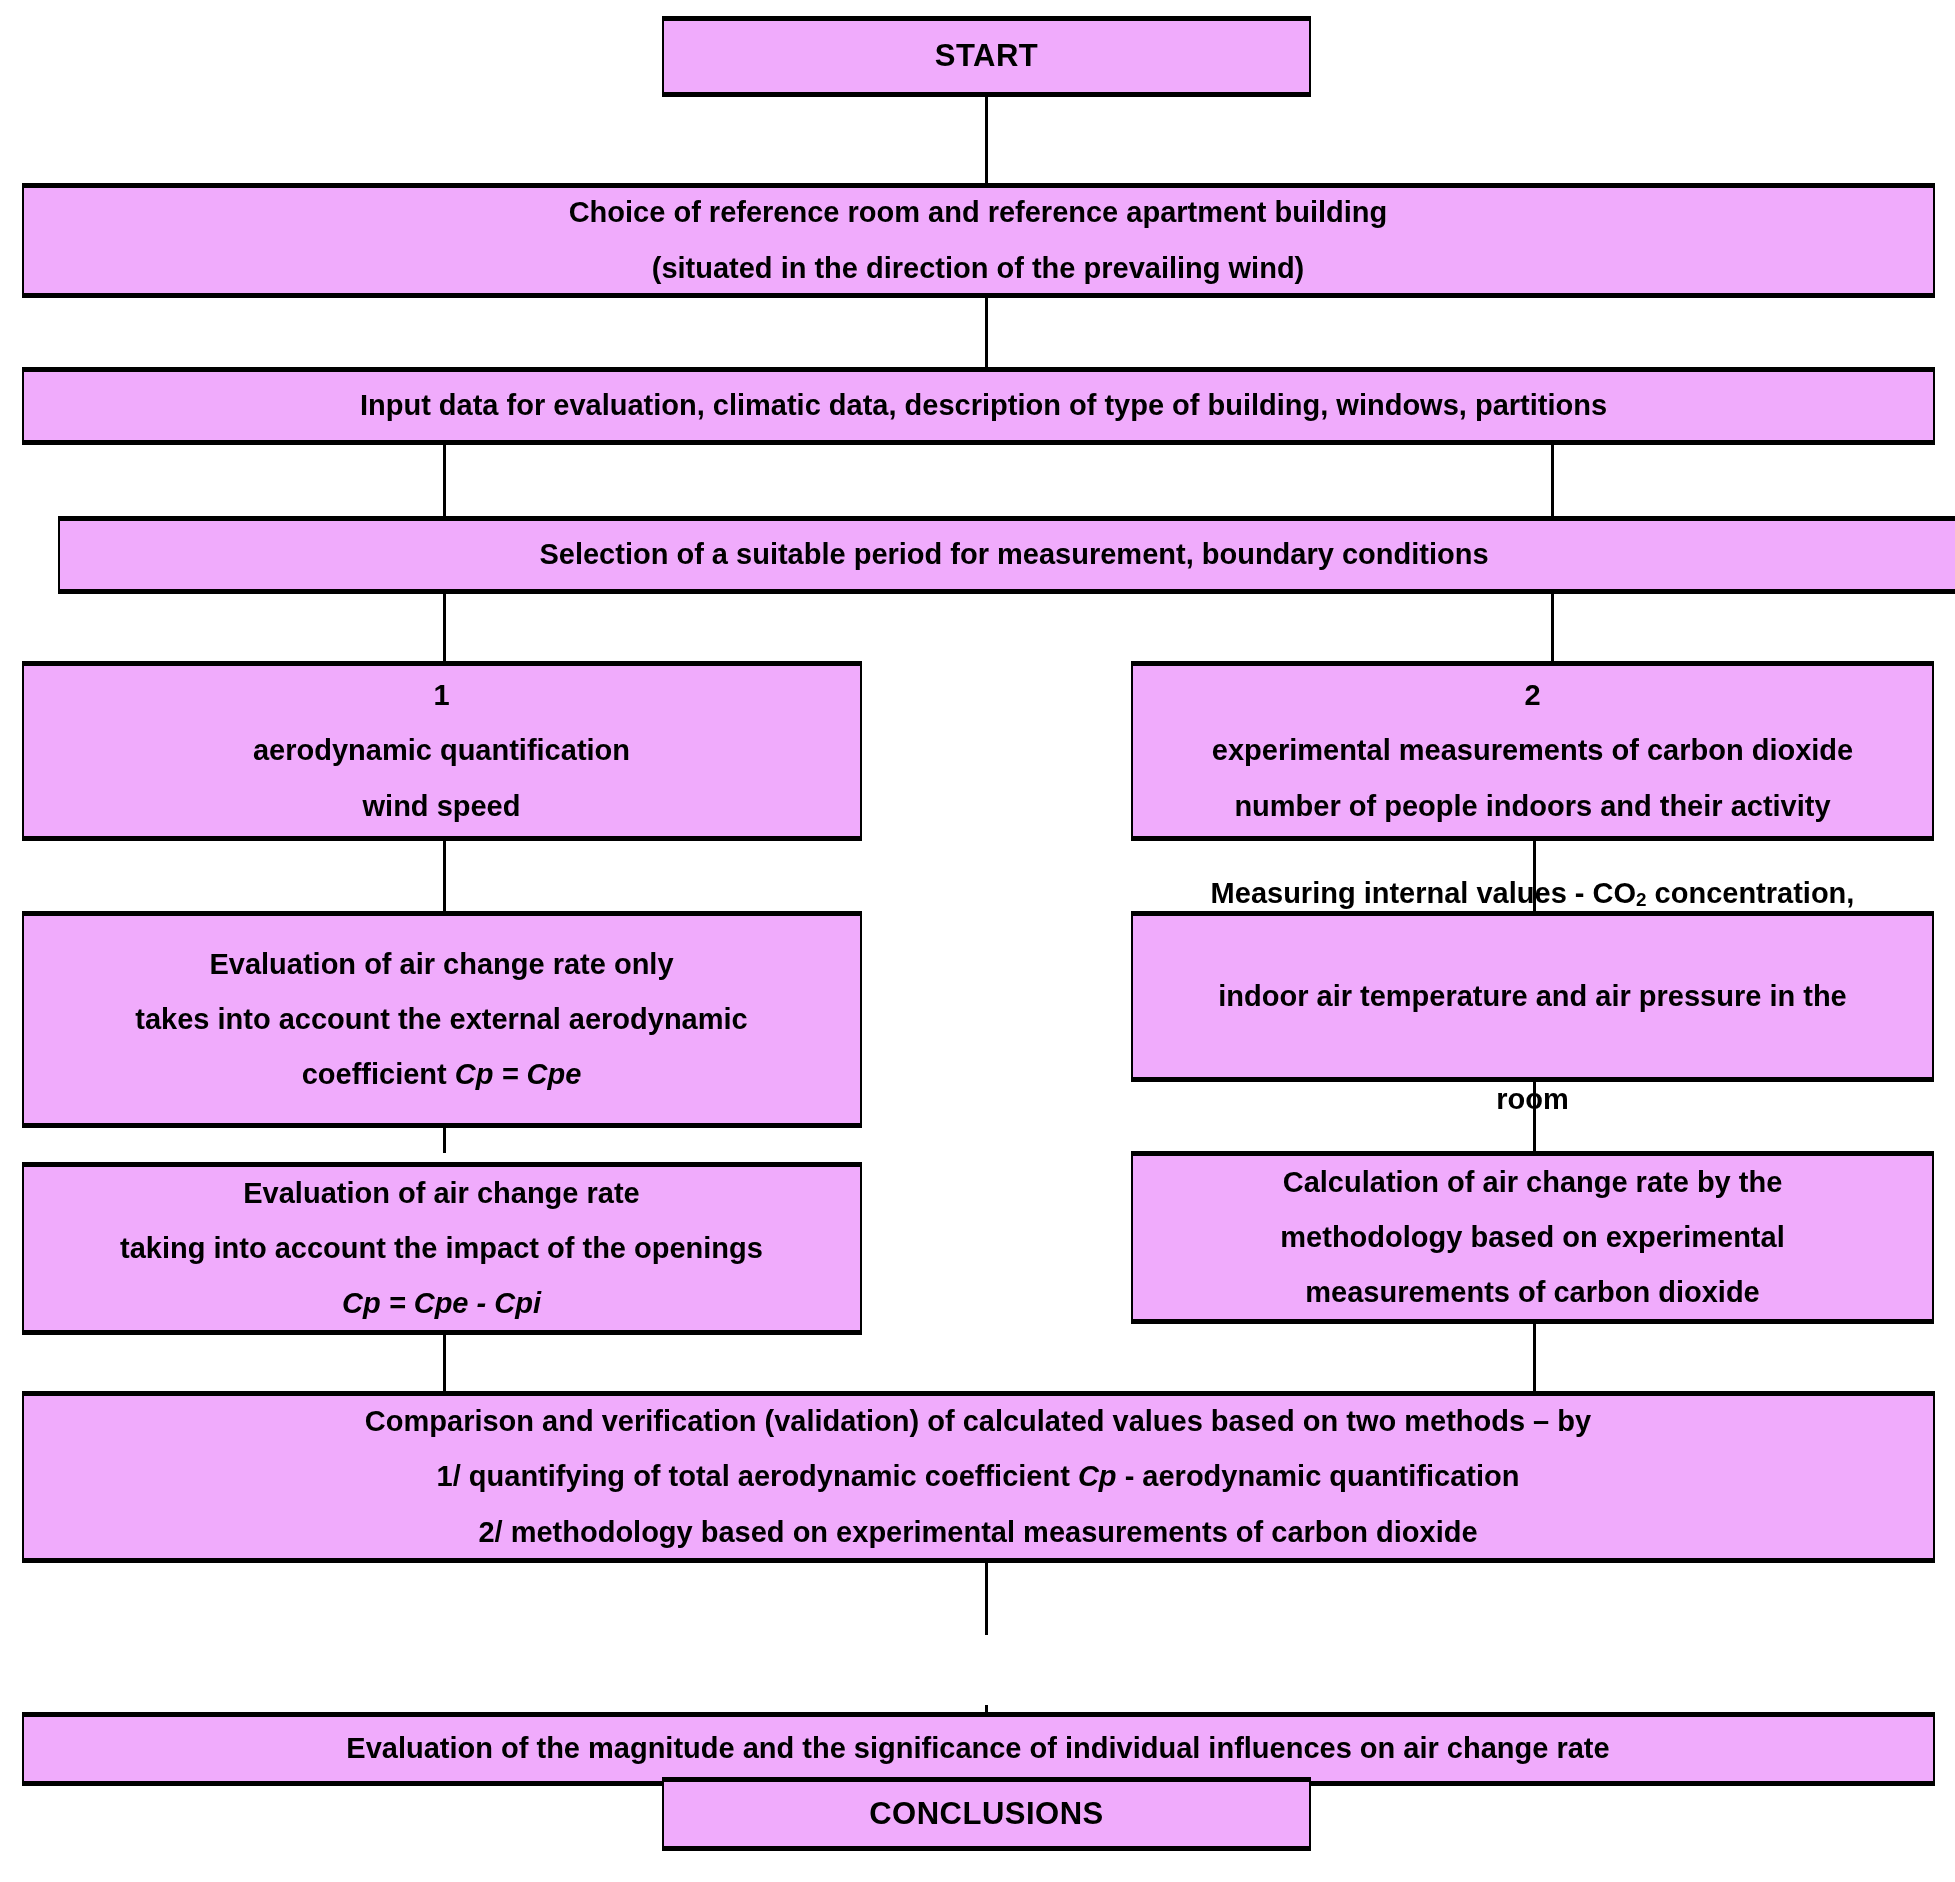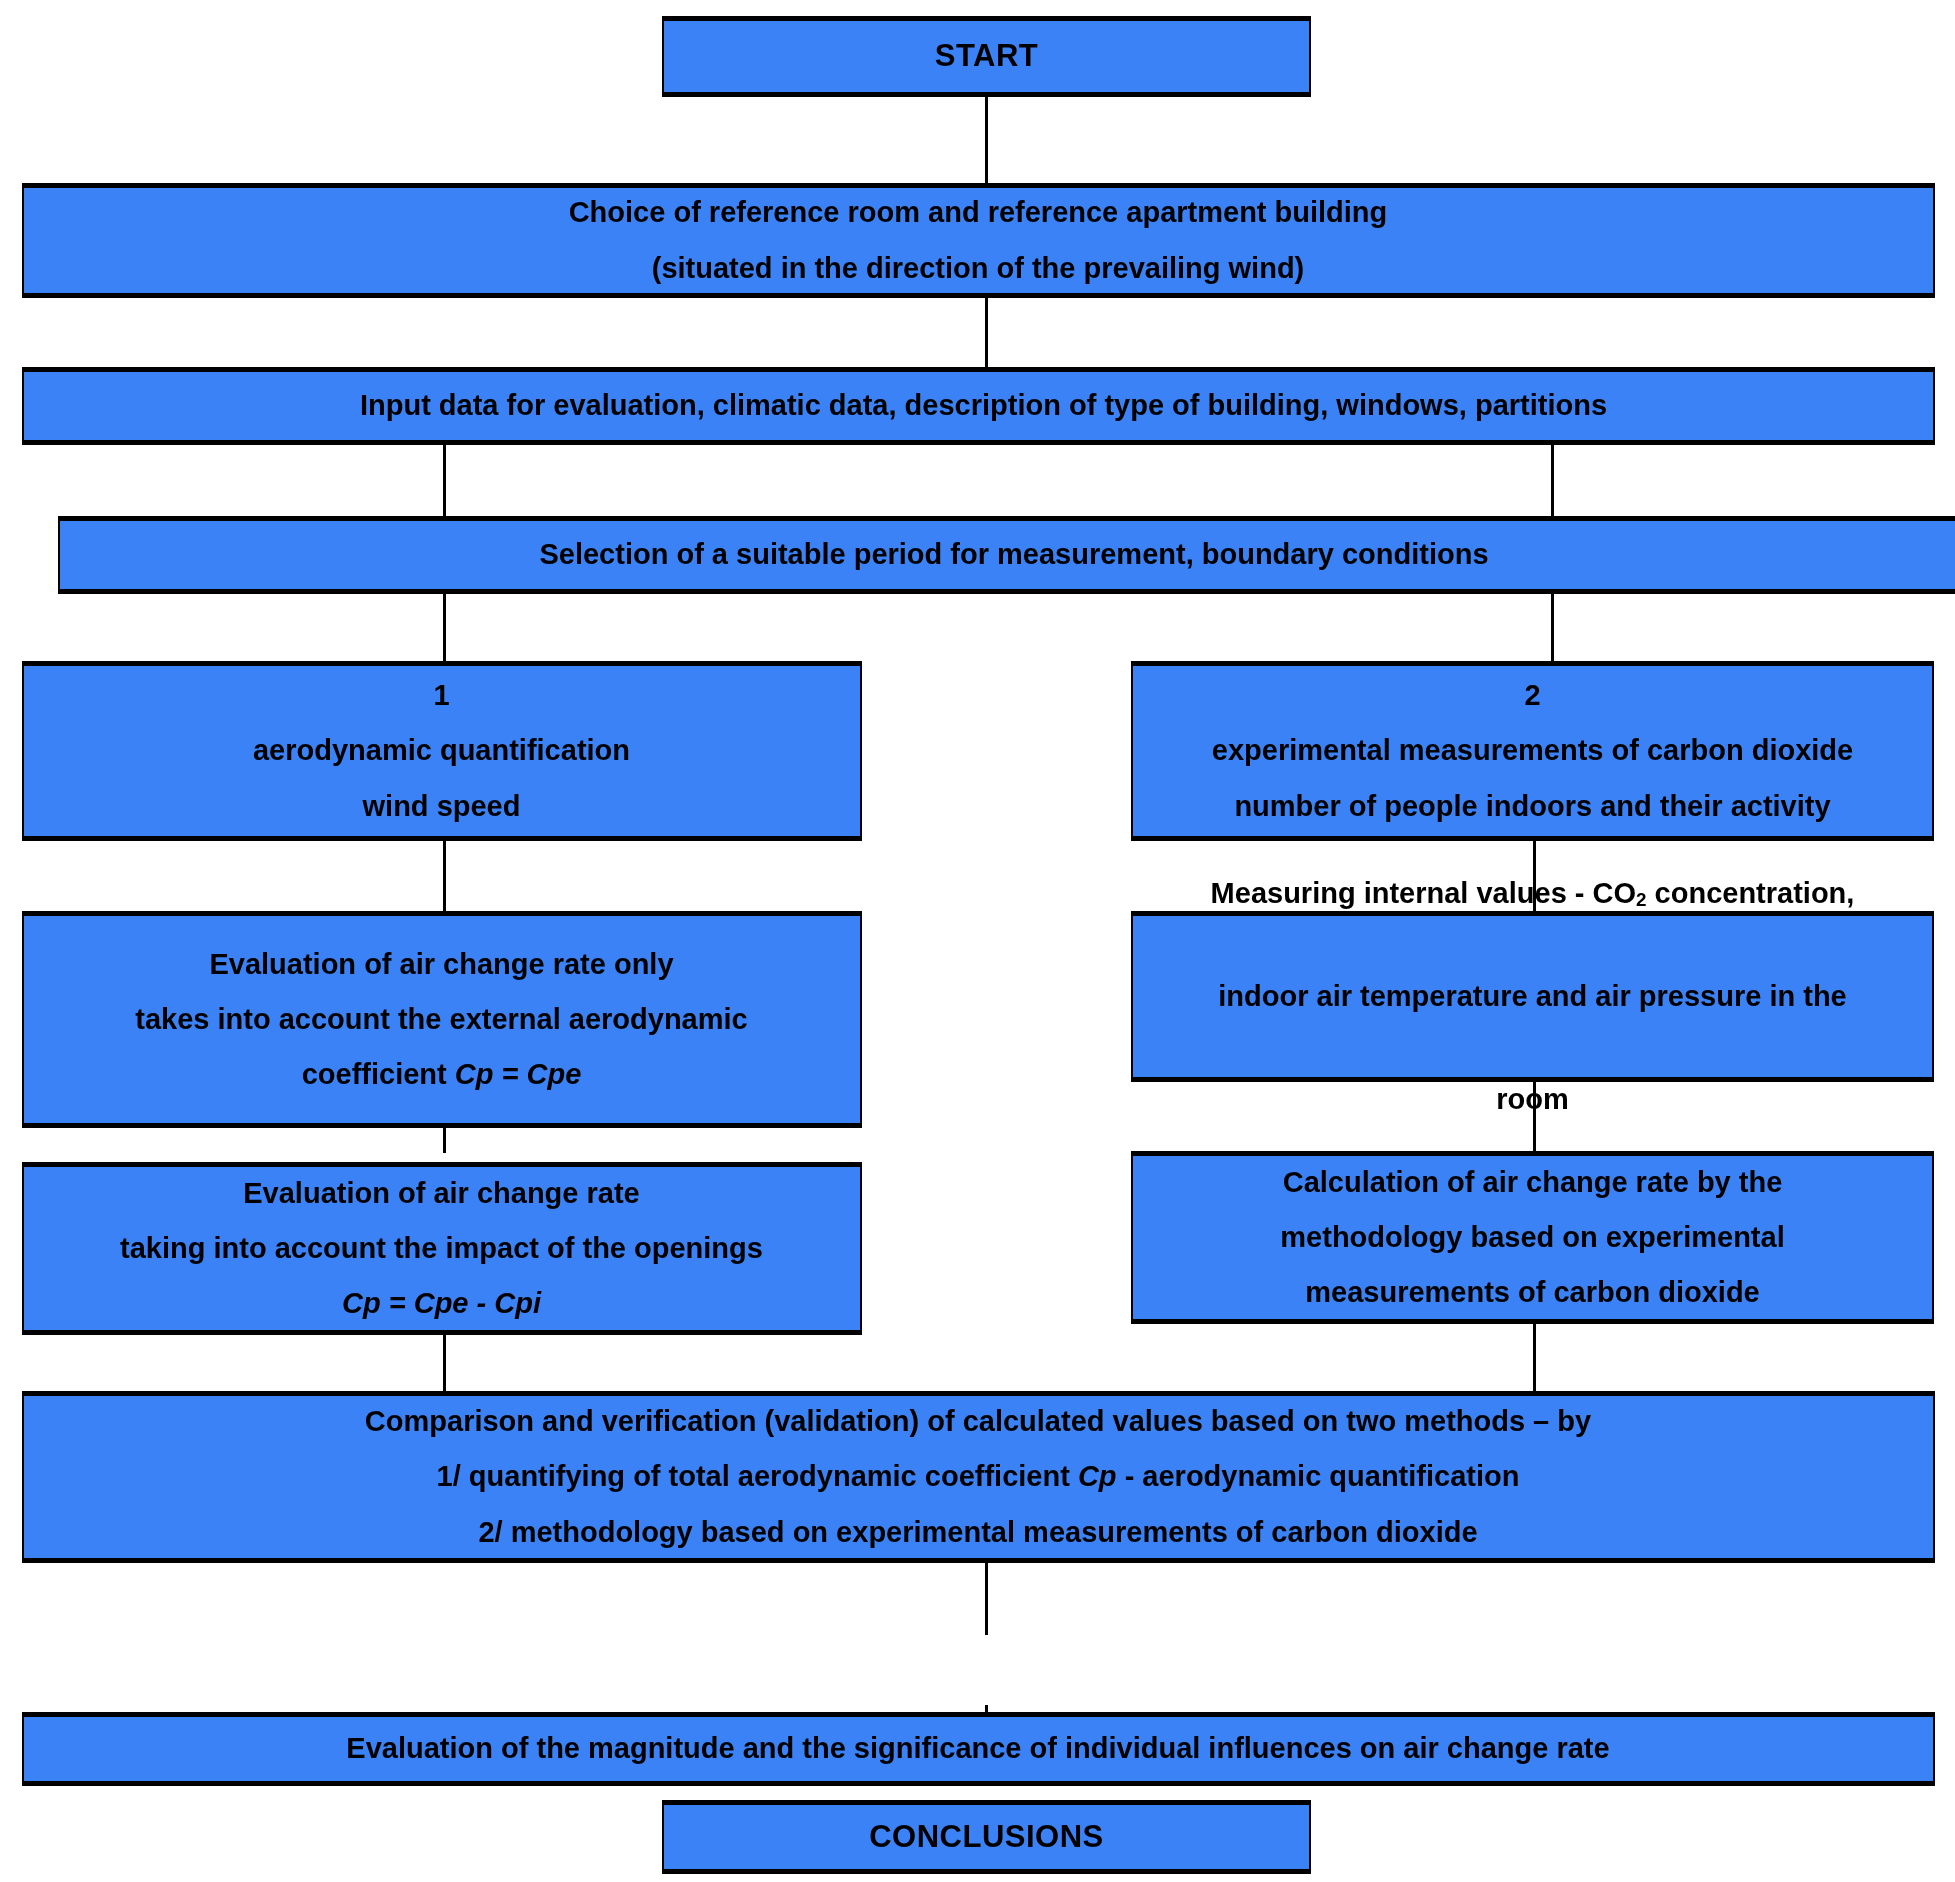--- a/index.html
+++ b/index.html
@@ -13,21 +13,21 @@
     height: 1882px;
     background: #ffffff;
     font-family: "Liberation Sans", "DejaVu Sans", sans-serif;
     color: #000000;
   }
   .node {
     position: absolute;
     box-sizing: border-box;
     border: solid #000000;
     border-width: 5.4px 2.7px;
-    background: #3b82f6;
+    background: #f0abfc;
     display: flex;
     flex-direction: column;
     align-items: center;
     justify-content: center;
     text-align: center;
     font-weight: 700;
     font-size: 29px;
     line-height: 1.9;
     z-index: 2;
   }
@@ -126,18 +126,18 @@
   <div class="node" style="left:21.5px; top:1391px; width:1913px; height:172px;">
     <div class="line">Comparison and verification (validation) of calculated values based on two methods – by</div>
     <div class="line"><span>1/ quantifying of total aerodynamic coefficient </span><span class="formula">Cp</span><span> - aerodynamic quantification</span></div>
     <div class="line">2/ methodology based on experimental measurements of carbon dioxide</div>
   </div>
 
   <div class="node" style="left:21.5px; top:1712px; width:1913px; height:74px;">
     <div class="line">Evaluation of the magnitude and the significance of individual influences on air change rate</div>
   </div>
 
-  <div class="node terminal" style="left:662px; top:1777px; width:649px; height:74px;margin-top:23px;">
+  <div class="node terminal" style="left:662px; top:1777px; width:649px; height:74px;">
     <div class="line">CONCLUSIONS</div>
   </div>
 
 </div>
 
 
 </body></html>

